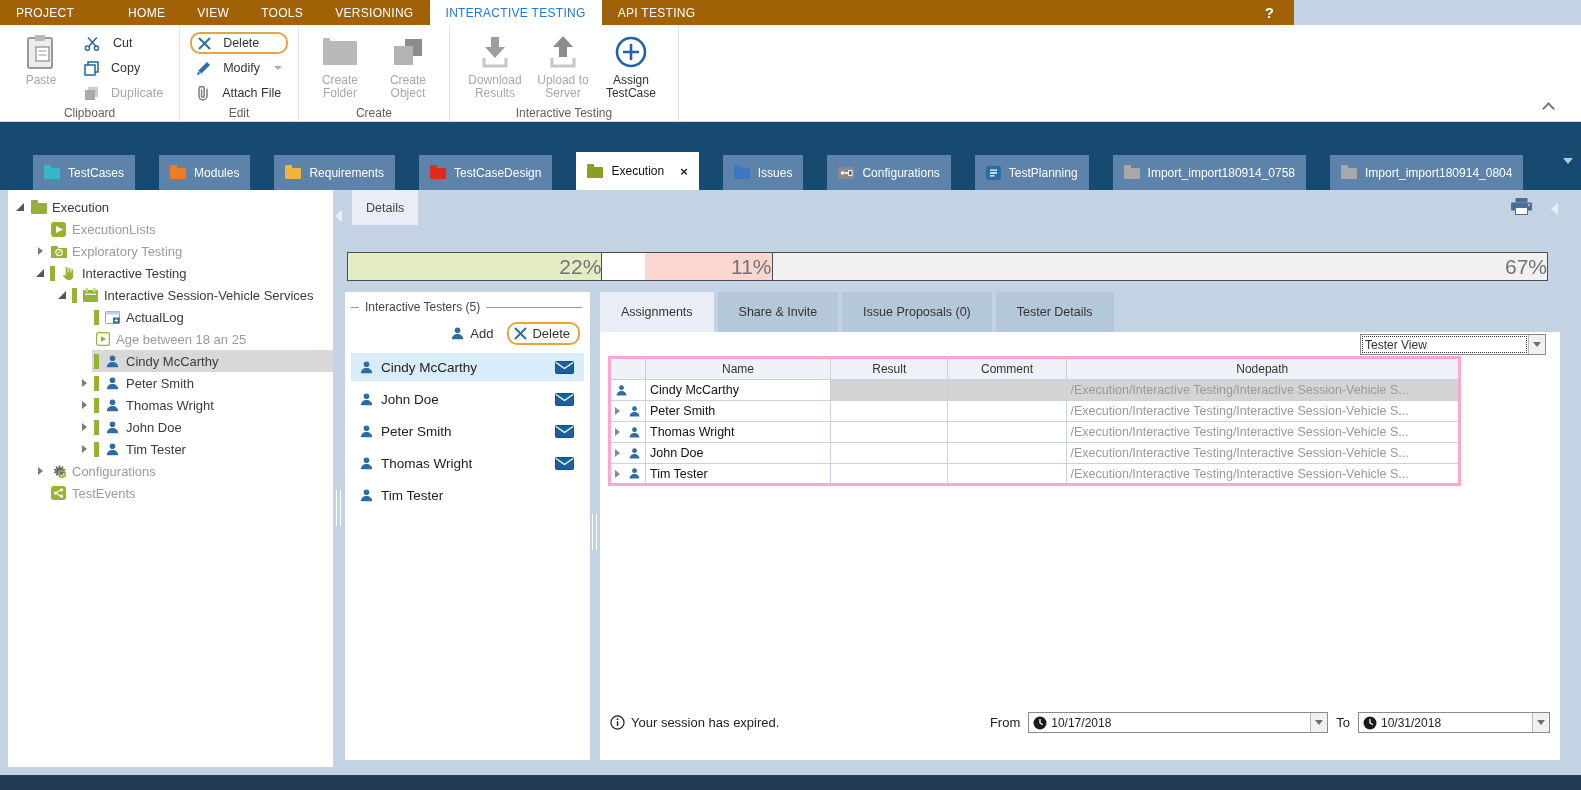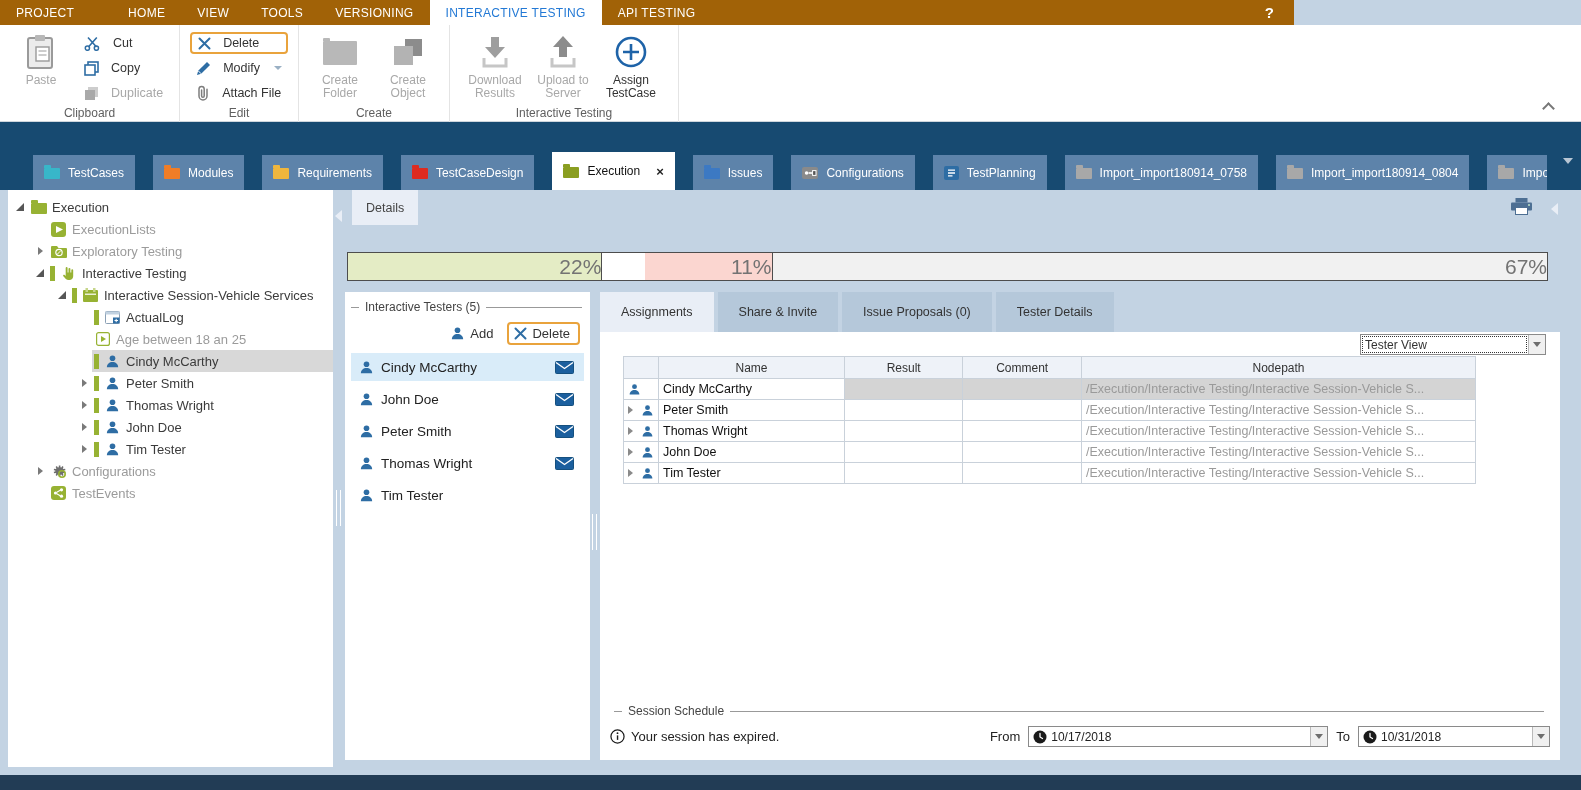--- a/index.html
+++ b/index.html
@@ -17,27 +17,27 @@
 
 .ribbon{position:absolute;left:0;top:25px;width:1581px;height:97px;background:#fff;border-bottom:1px solid #cfd6dd;display:flex}
 .rgroup{position:relative;height:97px;border-right:1px solid #e4e4e4;padding:5px 10px 18px;display:flex;align-items:flex-start;gap:6px}
 .glabel{position:absolute;bottom:2px;left:0;right:0;text-align:center;font-size:12px;color:#5f5f5f}
 .bigbtn{width:62px;display:flex;flex-direction:column;align-items:center;gap:3px;padding-top:3px;text-align:center;font-size:12px;line-height:13px}
 .bigbtn .bico{height:38px;display:flex;align-items:center;justify-content:center}
 .bigbtn.dis{color:#a8a8a8}
 .smallcol{display:flex;flex-direction:column;gap:3px;padding-top:2px}
 .smallbtn{display:flex;align-items:center;gap:12px;height:22px;font-size:12.5px;color:#333;padding:0 6px}
 .smallbtn.dis{color:#a8a8a8}
-.hl-orange{border:2px solid #e9a33c;border-radius:4px;background:#fff}
+.hl-orange{border:2px solid #e9a33c;border-radius:10px;background:#fff}
 .ddcaret{width:0;height:0;border-left:4px solid transparent;border-right:4px solid transparent;border-top:4px solid #9ab0c4;margin-left:2px}
 .ribcollapse{position:absolute;right:28px;bottom:8px;width:9px;height:9px;border-top:2px solid #777;border-left:2px solid #777;transform:rotate(45deg)}
 
 
 .tabstrip{position:absolute;left:0;top:122px;width:1581px;height:68px;background:#174a71}
-.tabs{position:absolute;left:33px;right:34px;bottom:0;display:flex;gap:18px;align-items:flex-end;overflow:hidden}
+.tabs{position:absolute;left:33px;right:34px;bottom:0;display:flex;gap:24px;align-items:flex-end;overflow:hidden}
 .dtab{height:35px;display:flex;align-items:center;gap:8px;padding:0 11px;background:#5d83aa;color:#fff;font-size:12px;white-space:nowrap;flex:none}
 .dtab.active{background:#fff;color:#111;height:38px}
 .dtab.cut{width:92px;overflow:hidden}
 .folder{width:16px;height:11px;border-radius:1px;position:relative;margin-top:2px;flex:none}
 .folder::before{content:"";position:absolute;top:-3px;left:0;width:7px;height:3px;border-radius:1px 1px 0 0;background:inherit}
 .closex{font-weight:bold;font-size:13px;margin-left:8px;color:#222}
 .taboverflow{position:absolute;right:8px;top:36px;width:0;height:0;border-left:5px solid transparent;border-right:5px solid transparent;border-top:6px solid #b8c6d4}
 
 
 .tree{position:absolute;left:8px;top:190px;width:325px;height:577px;background:#fff;padding-top:6px;overflow:hidden}
@@ -84,21 +84,21 @@
 .rtab.active{background:#e9eef6}
 .rcontent{position:absolute;left:600px;top:332px;width:960px;height:428px;background:#fff}
 .combo{display:flex;height:21px;border:1px solid #8a8a8a;background:#fff;font-size:12px;align-items:stretch}
 .combo .cval{flex:1;display:flex;align-items:center;padding:0 4px;gap:4px;white-space:nowrap;overflow:hidden}
 .combo.focus .cval{outline:1px dotted #333;outline-offset:-2px}
 .combo .cbtn{width:17px;background:#f0f0f0;border-left:1px solid #b9b9b9;display:flex;align-items:center;justify-content:center}
 .combo .cbtn::before{content:"";border-left:4px solid transparent;border-right:4px solid transparent;border-top:5px solid #6e6e6e}
 .viewsel{position:absolute;right:14px;top:2px;width:186px}
 
 
-.tbl{position:absolute;left:23px;top:24px;width:853px;border:1px solid #f9a8d4;border-collapse:collapse;font-size:12.5px}
+.tbl{position:absolute;left:8px;top:24px;width:853px;border:3px solid #f9a8d4;border-collapse:collapse;font-size:12.5px}
 .tbl td,.tbl th{border:1px solid #c9d1da;height:21px;padding:0 4px;overflow:hidden;white-space:nowrap}
 .tbl th{background:#eef2f8;font-weight:normal;color:#333;font-size:12px;text-align:center;height:22px}
 .c-exp{width:30px;border-right:none !important}
 .c-name{width:188px;text-align:left}
 .c-res{width:120px}
 .c-com{width:120px}
 .c-node{width:395px;color:#9a9a9a;text-align:left}
 .rowsel td.gray{background:#d4d4d4}
 .namecell{display:flex;align-items:center;gap:5px;color:#111}
 .texp{width:8px;height:8px;position:relative;flex:none}
@@ -772,23 +772,20 @@
               </span>
             </td>
         <td class="c-res"><span></span></td>
         <td class="c-com"><span></span></td>
         <td class="c-node"><span>/Execution/Interactive Testing/Interactive Session-Vehicle S...</span></td>
       </tr>
     </tbody>
       </table>
 
     <div class="sched">
-      <div class="legend" style="padding-top:0">
-        <span>Session Schedule</span>
-      </div>
       <div class="schedrow">
         <span class="msg">
           <span>
             <svg width="15" height="15" viewBox="0 0 16 16">
                 <circle cx="8" cy="8" r="7" fill="none" stroke="#1a1a1a" stroke-width="1.3"></circle>
                 <rect x="7.3" y="6.8" width="1.5" height="4.8" fill="#1a1a1a"></rect>
                 <circle cx="8" cy="4.4" r="1" fill="#1a1a1a"></circle>
               </svg>
           </span>
           <span>Your session has expired.</span>

